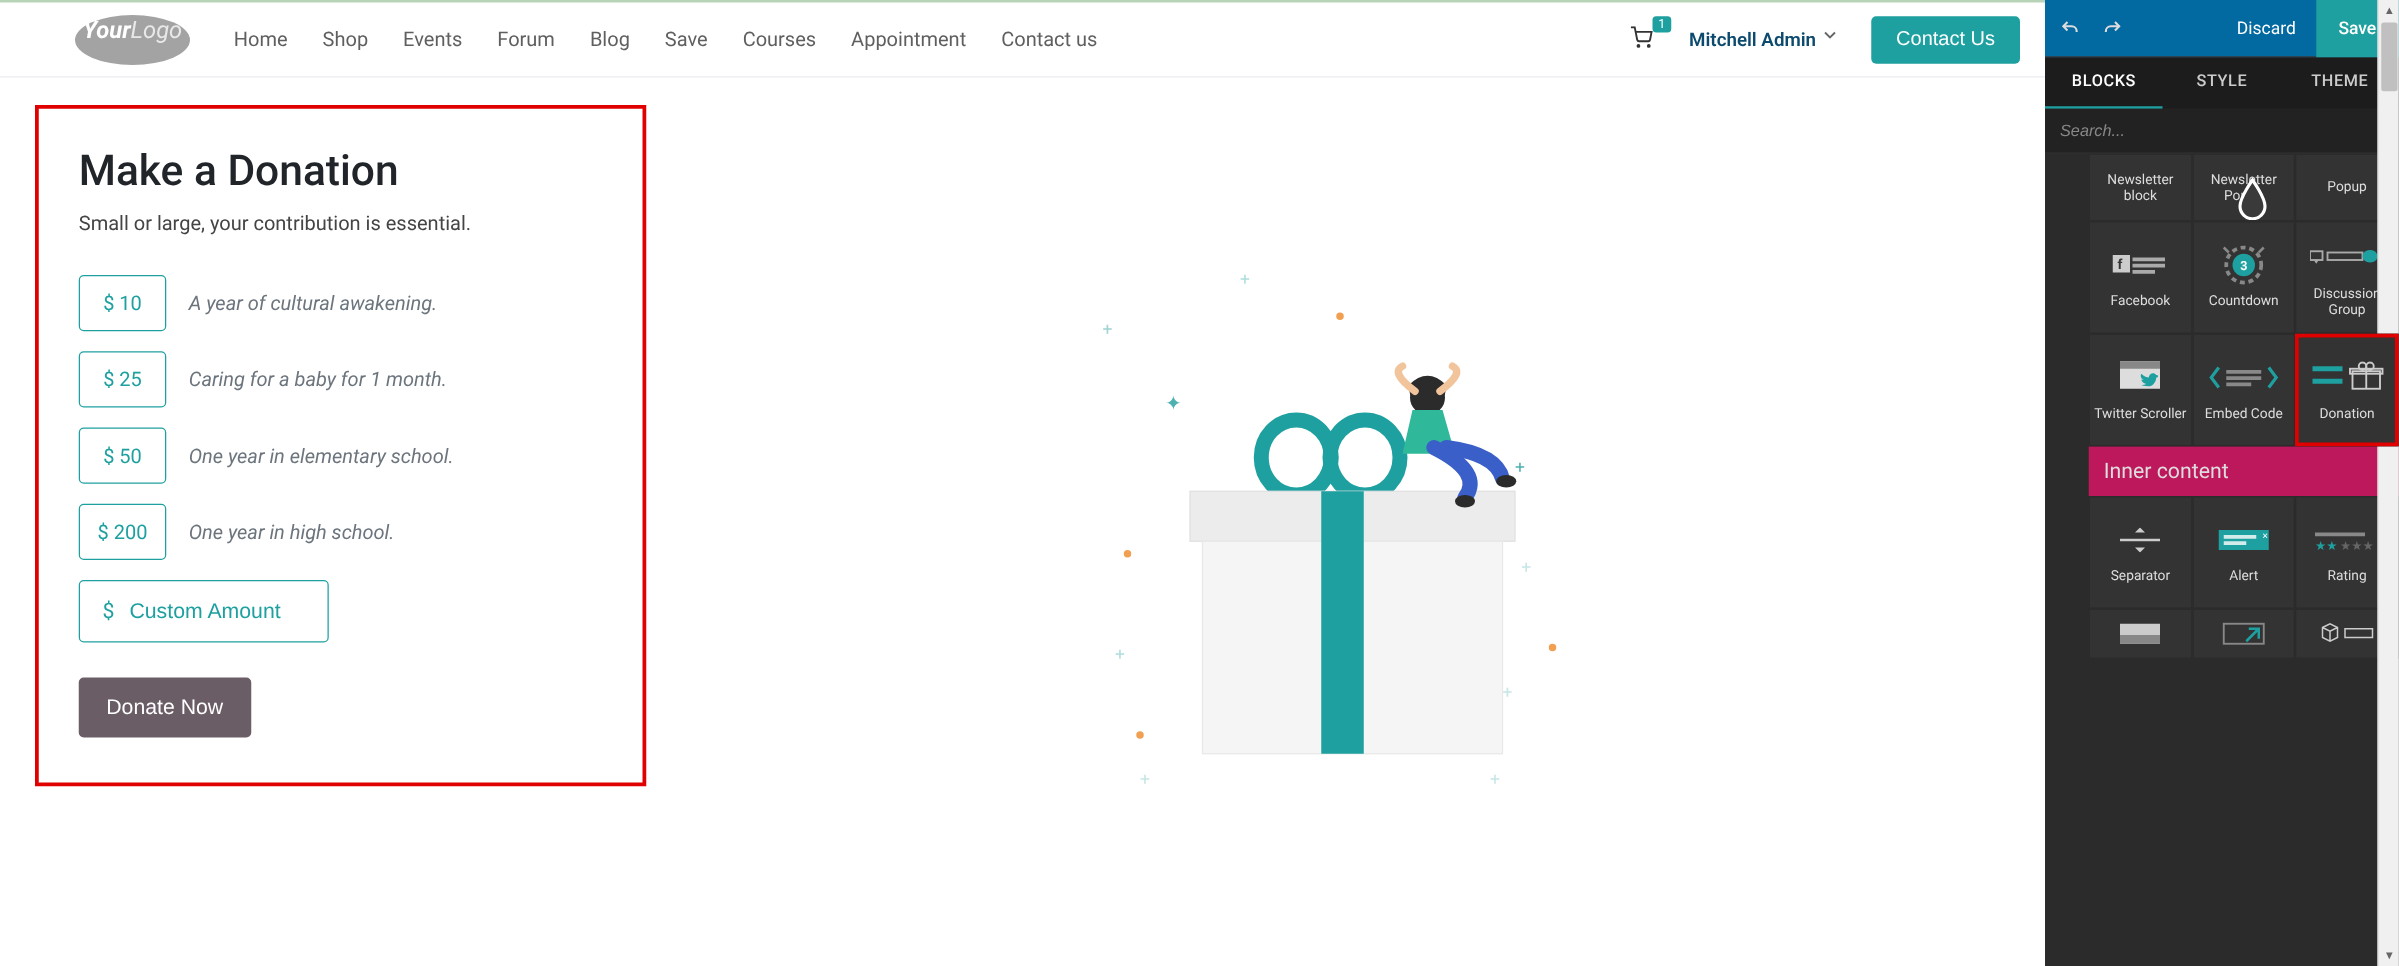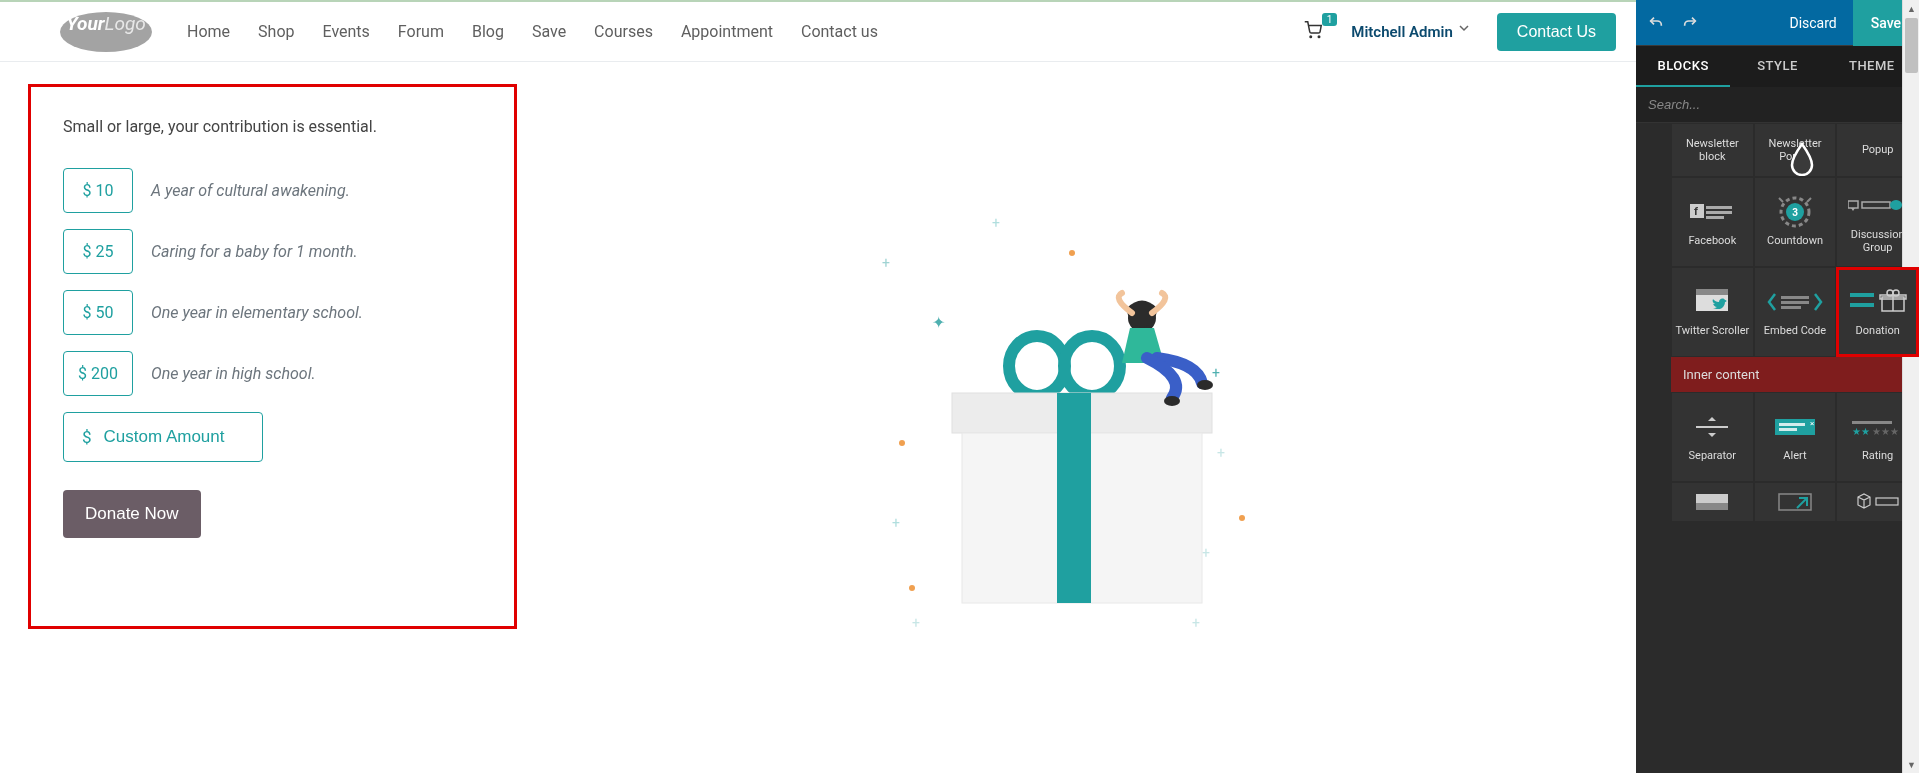--- a/index.html
+++ b/index.html
@@ -52,21 +52,21 @@
     .search-row { padding: 4px 10px; background: #222; border-bottom: 1px solid #333; }
     .search-row input { width: 100%; background: transparent; border: none; color: #aaa; font-size: 13px; font-style: italic; padding: 6px 2px; outline: none; }
     .search-row input::placeholder { color: #888; }
     
     .blocks-scroll { flex: 1; overflow-y: auto; padding: 0; position: relative; }
     .blocks-grid { display: grid; grid-template-columns: 1fr 1fr 1fr; }
     .block-tile { background: #333; border: 1px solid #2b2b2b; height: 90px; display: flex; flex-direction: column; align-items: center; justify-content: center; gap: 6px; cursor: pointer; position: relative; }
     .block-tile.subtle { height: 54px; }
     .block-icon { height: 32px; display: flex; align-items: center; justify-content: center; color: #ddd; }
     .block-label { font-size: 11px; color: #ddd; text-align: center; line-height: 1.2; }
-    .section-label { padding: 10px 12px; font-size: 13px; color: #ddd; background: #7f1d1d; grid-column: 1 / -1; }
+    .section-label { padding: 10px 12px; font-size: 17px; color: #ddd; background: #be185d; grid-column: 1 / -1; }
     
     .highlight-red { outline: 3px solid #e00000; outline-offset: -3px; z-index: 2; }
     
     .scrollbar-stub { position: absolute; right: 0; top: 0; width: 17px; height: 100%; background: #f0f0f0; border-left: 1px solid #ddd; }
     .scrollbar-stub .thumb { position: absolute; top: 18px; left: 2px; width: 13px; height: 55px; background: #c0c0c0; border-radius: 2px; }
     .scrollbar-stub .arrow { position: absolute; left: 0; width: 17px; height: 17px; display: flex; align-items: center; justify-content: center; font-size: 9px; color: #666; }
     .scrollbar-stub .up { top: 0; }
     .scrollbar-stub .down { bottom: 0; }
     
     
@@ -110,20 +110,21 @@
           <svg width="10" height="10" viewBox="0 0 10 10">
               <path d="M1 3 L5 7 L9 3" fill="none" stroke="#666" stroke-width="1.5"></path>
             </svg>
         </div>
         <button class="contact-btn">Contact Us</button>
       </div>
     </div>
 
     <div class="page-body">
       <div class="donation-box">
+        <h1 class="donation-title">Make a Donation</h1>
         <p class="donation-sub">Small or large, your contribution is essential.</p>
         
         <div class="don-row">
           <div class="don-amount">$ 10</div>
           <div class="don-desc">A year of cultural awakening.</div>
         </div>
         <div class="don-row">
           <div class="don-amount">$ 25</div>
           <div class="don-desc">Caring for a baby for 1 month.</div>
         </div>

